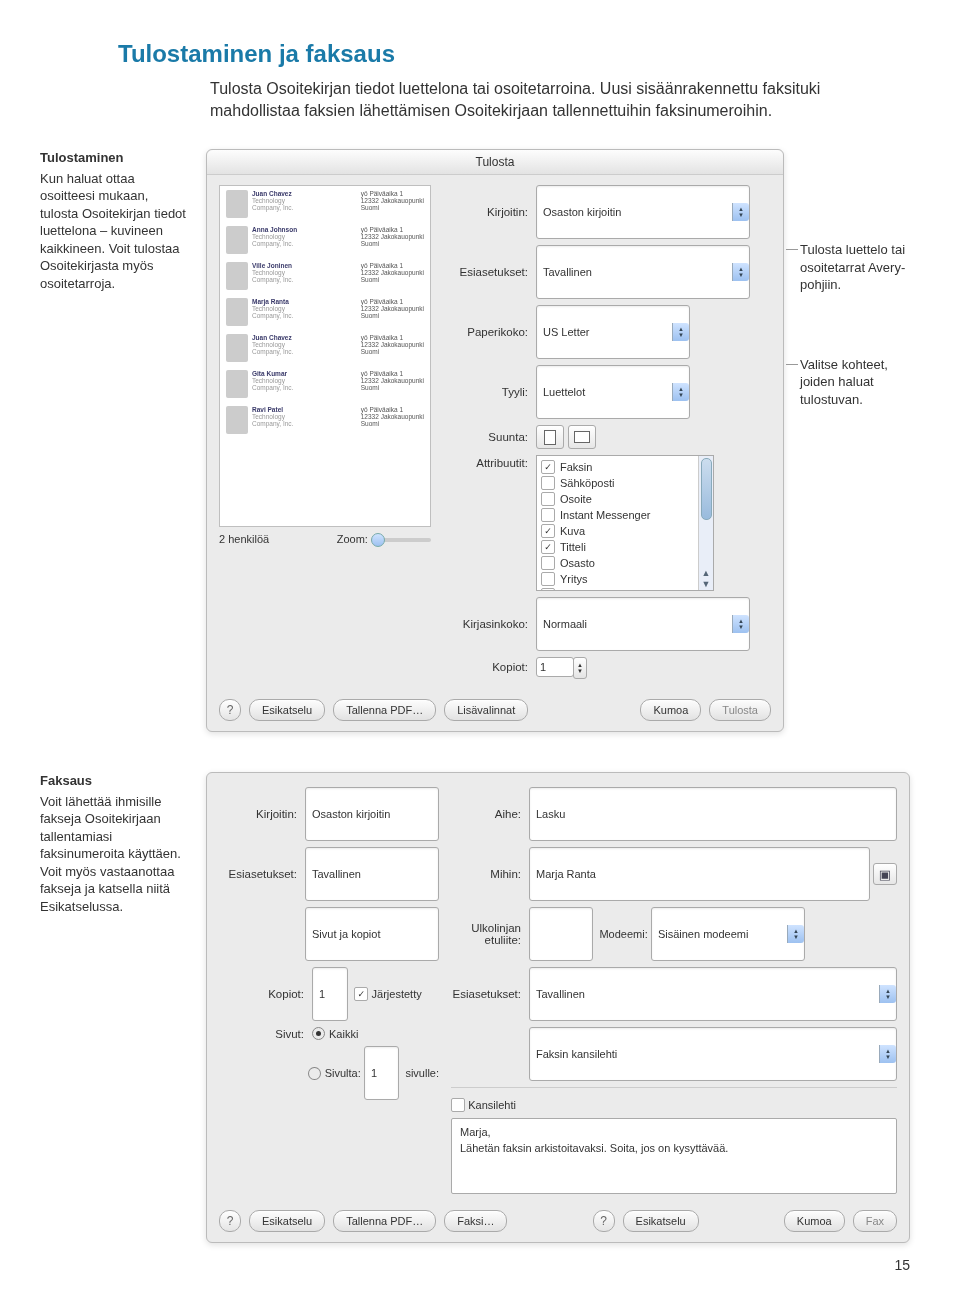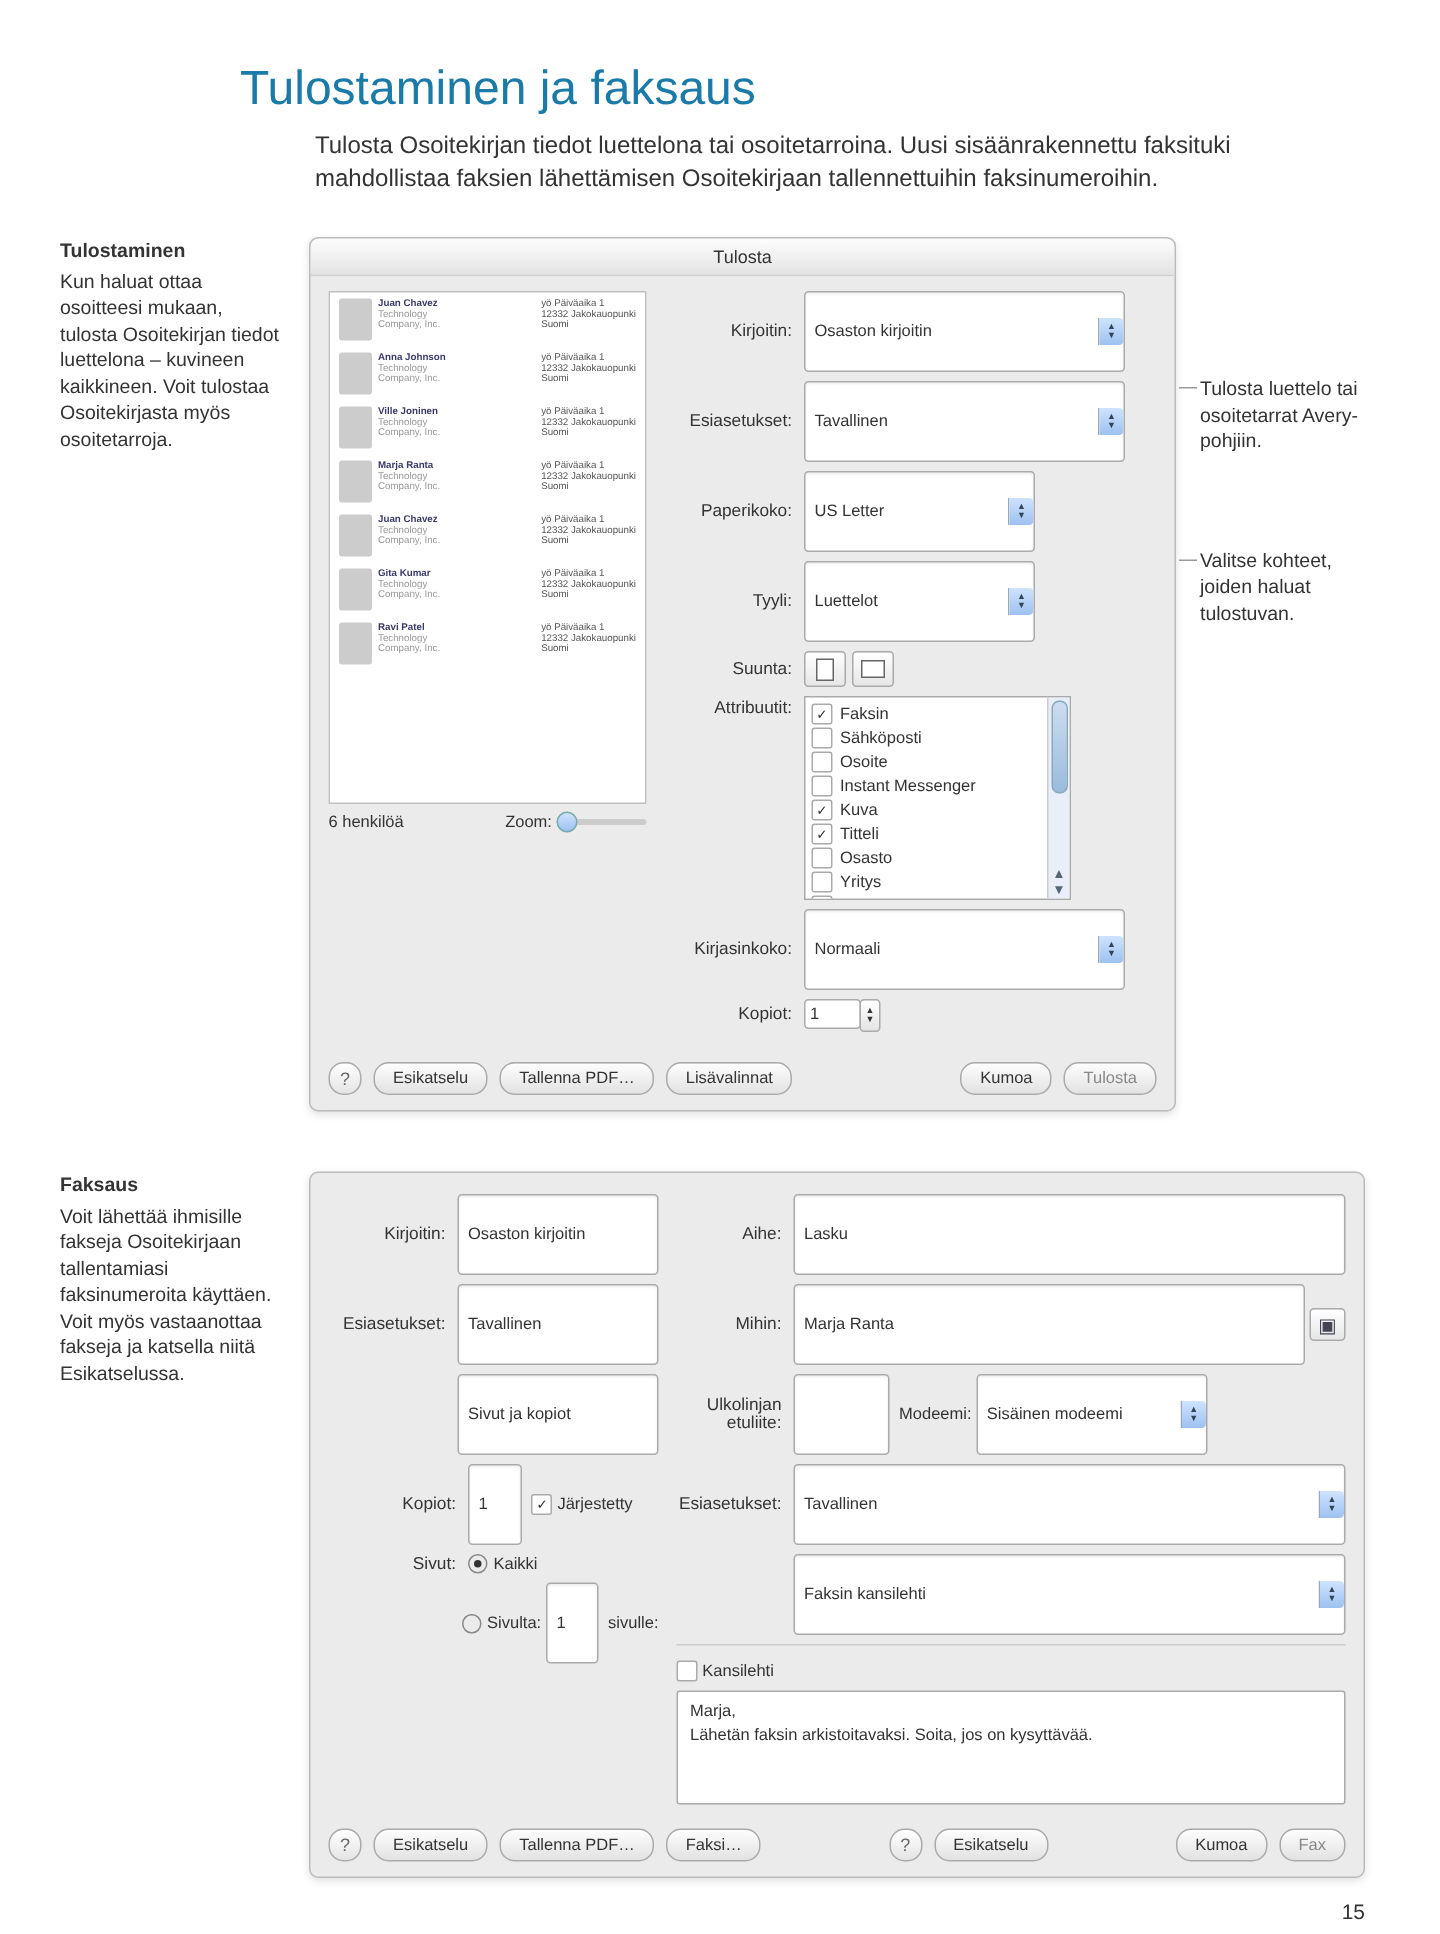--- a/index.html
+++ b/index.html
@@ -1,17 +1,17 @@
 <!DOCTYPE html>
 <html><head>
 <meta charset="utf-8">
 <style>
   body{margin:0;padding:0;background:#fff;font-family:"Helvetica Neue",Arial,sans-serif;color:#333;width:960px}
   .page{padding:40px 50px 20px 40px;position:relative;min-height:1289px;box-sizing:border-box}
-  h1{color:#1a7aa8;font-size:32px;font-weight:400;margin:0 0 10px 120px}
+  h1{color:#1a7aa8;font-size:24px;font-weight:700;margin:0 0 10px 78px}
   .intro{margin:0 0 28px 170px;font-size:16px;line-height:1.35;max-width:700px;color:#333}
   .section{display:flex;gap:16px;margin-bottom:40px;align-items:flex-start}
   .aside{width:150px;font-size:13px;line-height:1.35;color:#333;flex-shrink:0}
   .aside b{display:block;font-weight:700;margin-bottom:3px}
   .dialog{background:#ebebeb;border:1px solid #bbb;border-radius:6px;box-shadow:0 2px 6px rgba(0,0,0,.12);flex:1;position:relative}
   .notes{width:110px;font-size:13px;line-height:1.35;flex-shrink:0;position:relative}
   .note{position:relative;color:#333}
   .note::before{content:"";position:absolute;left:-14px;top:8px;width:12px;height:1px;background:#999}
   .titlebar{height:24px;border-bottom:1px solid #ccc;background:linear-gradient(#fdfdfd,#e3e3e3);border-radius:6px 6px 0 0;text-align:center;font-size:12px;line-height:24px;color:#333}
   .dbody{display:flex;padding:10px 12px 8px;gap:12px}
@@ -160,21 +160,21 @@
                   <div class="csub">Company, Inc.</div>
                 </div>
                 <div class="cinfo" style="margin-left:auto">
                   <div>yö Päiväaika 1</div>
                   <div>12332 Jakokauopunki</div>
                   <div>Suomi</div>
                 </div>
               </div>
             </div>
         <div style="display:flex;justify-content:space-between;align-items:center;margin-top:6px;font-size:11px">
-          <span>6 henkilöä</span>
+          <span>2 henkilöä</span>
           <span><span>Zoom:</span> <span class="slider"></span></span>
         </div>
       </div>
       <div style="flex:1">
         <div class="row">
               <label>Kirjoitin:</label>
               <span class="sel" style="min-width:200px">
                 <span>Osaston kirjoitin</span>
                 <span class="arrows">▲<br>▼</span>
               </span>

